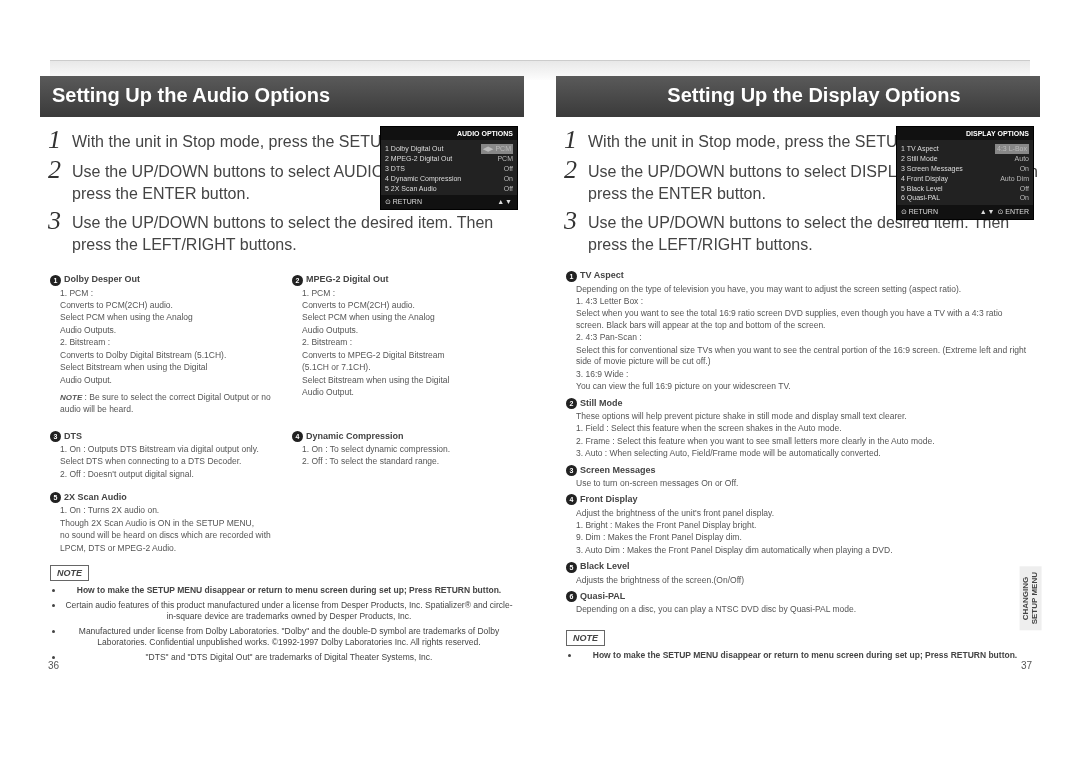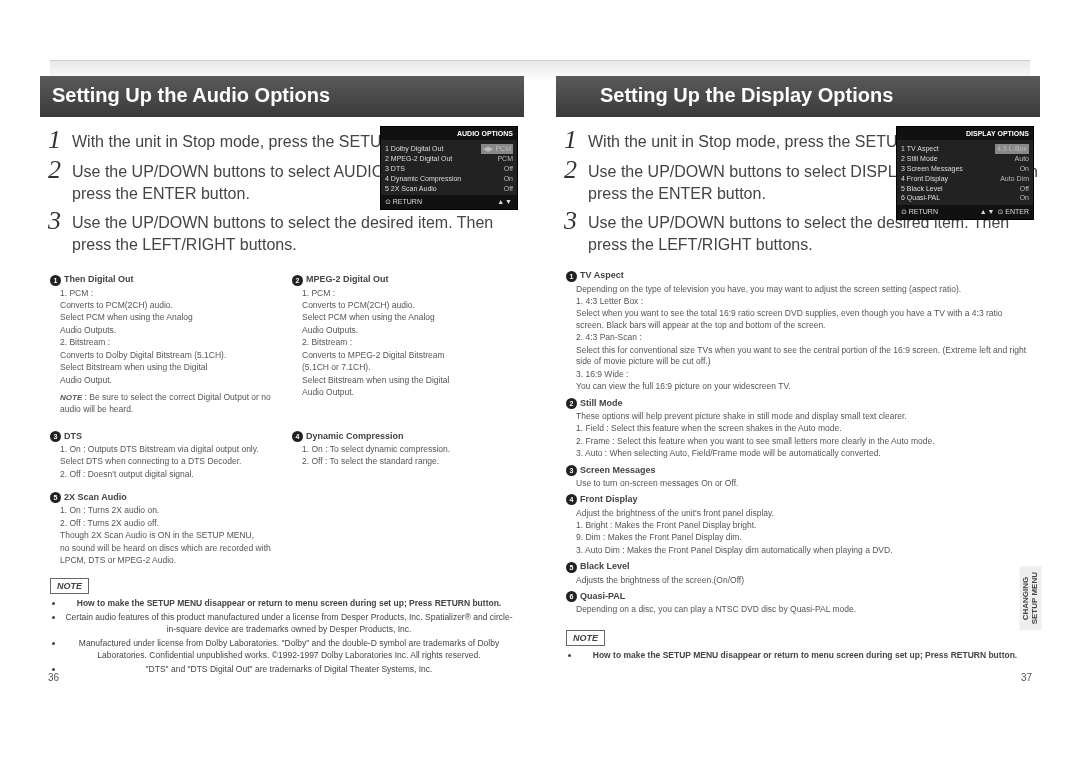--- a/index.html
+++ b/index.html
@@ -2,21 +2,21 @@
 <html><head>
 <meta charset="utf-8">
 <style>
   * { box-sizing: border-box; margin: 0; padding: 0; }
   body { background: #fff; font-family: Arial, Helvetica, sans-serif; color: #333; }
   .page-wrap { width: 1080px; height: 763px; margin: 8px auto; position: relative; padding: 48px 40px 0; }
   .gradient-bar { position: absolute; left: 50px; right: 50px; top: 52px; height: 20px; background: linear-gradient(to bottom, #e8e8e8, #fdfdfd); border-top: 1px solid #ccc; }
   .spread { position: relative; display: flex; gap: 32px; padding-top: 20px; }
   .pagecol { flex: 1; position: relative; font-size: 9px; line-height: 1.35; color: #444; }
   .title-row { background: linear-gradient(to bottom, #5a5a5a, #3a3a3a); color: #fff; font-size: 20px; font-weight: bold; padding: 6px 12px 8px; margin-bottom: 10px; }
-  .right .title-row { text-align: left; padding-left: 44px; }
+  .right .title-row { text-align: center; padding-left: 44px; }
   .steprow { display: flex; align-items: flex-start; margin: 2px 0 4px 8px; }
   .stepnum { font-family: 'Times New Roman', serif; font-style: italic; font-size: 26px; line-height: 1; width: 24px; color: #333; }
   .steptxt { flex: 1; font-size: 16px; padding-top: 4px; }
   .osd { position: absolute; right: 6px; top: 50px; width: 138px; background: #222; color: #ddd; font-size: 7px; border: 1px solid #000; }
   .osd-title { background: #111; color: #fff; text-align: right; padding: 2px 4px; font-weight: bold; font-size: 7px; }
   .osd-body { padding: 4px 4px 2px; }
   .osd-row { display: flex; justify-content: space-between; line-height: 1.4; }
   .osd-row .v { color: #bbb; }
   .osd-foot { display: flex; justify-content: space-between; align-items: center; background: #111; padding: 2px 4px; font-size: 7px; }
   .osd-foot .sym { letter-spacing: 1px; }
@@ -87,21 +87,21 @@
         </div>
         <div class="osd-foot">
             <span>⊙ <span>RETURN</span></span>
             <span class="sym">▲▼</span>
           </div>
       </div>
 
       <div class="details">
         <div class="twocol">
           <div>
-            <div class="hlabel"><span class="circ">1</span><span>Then Digital Out</span></div>
+            <div class="hlabel"><span class="circ">1</span><span>Dolby Desper Out</span></div>
             <div class="sublist">
               <div>1. PCM :</div>
                 <div>Converts to PCM(2CH) audio.</div>
                 <div>Select PCM when using the Analog</div>
                 <div>Audio Outputs.</div>
                 <div>2. Bitstream :</div>
                 <div>Converts to Dolby Digital Bitstream (5.1CH).</div>
                 <div>Select Bitstream when using the Digital</div>
                 <div>Audio Output.</div>
             </div>
@@ -138,21 +138,20 @@
                 <div>1. On : To select dynamic compression.</div>
                 <div>2. Off : To select the standard range.</div>
               </div>
           </div>
         </div>
 
         <div style="margin-top:10px;">
           <div class="hlabel"><span class="circ">5</span><span>2X Scan Audio</span></div>
           <div class="sublist">
               <div>1. On : Turns 2X audio on.</div>
-              <div>2. Off : Turns 2X audio off.</div>
               <div>Though 2X Scan Audio is ON in the SETUP MENU,</div>
               <div>no sound will be heard on discs which are recorded with</div>
               <div>LPCM, DTS or MPEG-2 Audio.</div>
             </div>
         </div>
 
         <div class="notebox-label">NOTE</div>
         <ul class="notelist">
           <li><b>How to make the SETUP MENU disappear or return to menu screen during set up;  Press RETURN button.</b></li>
           <li>Certain audio features of this product manufactured under a license from Desper Products, Inc. Spatializer® and circle-in-square device are trademarks owned by Desper Products, Inc.</li>

